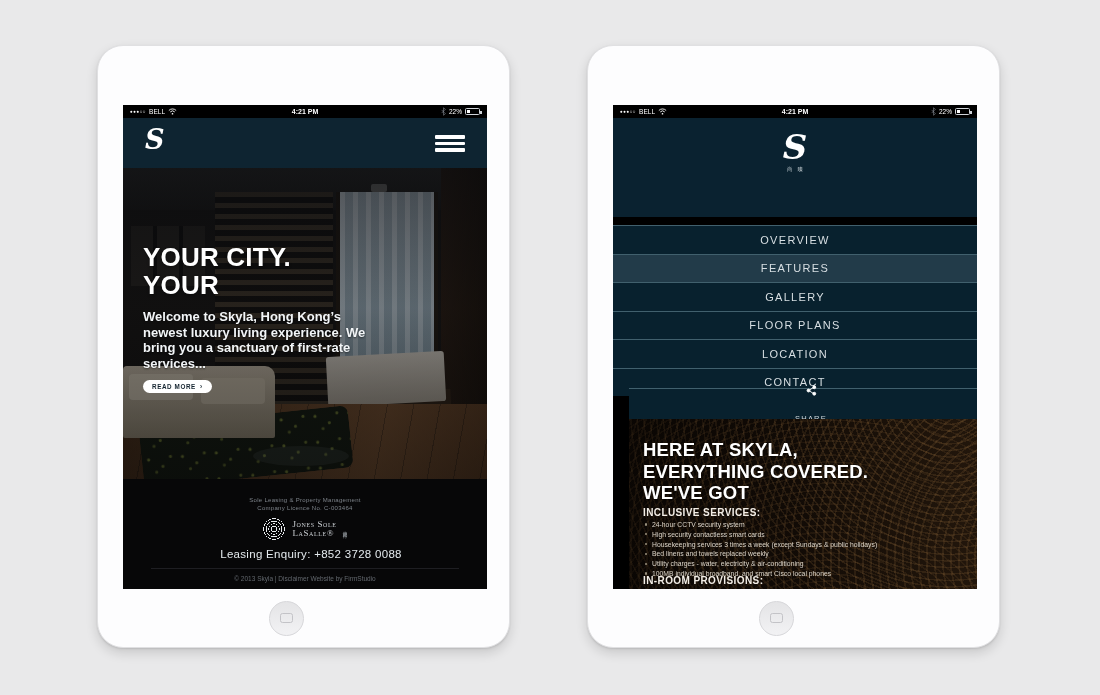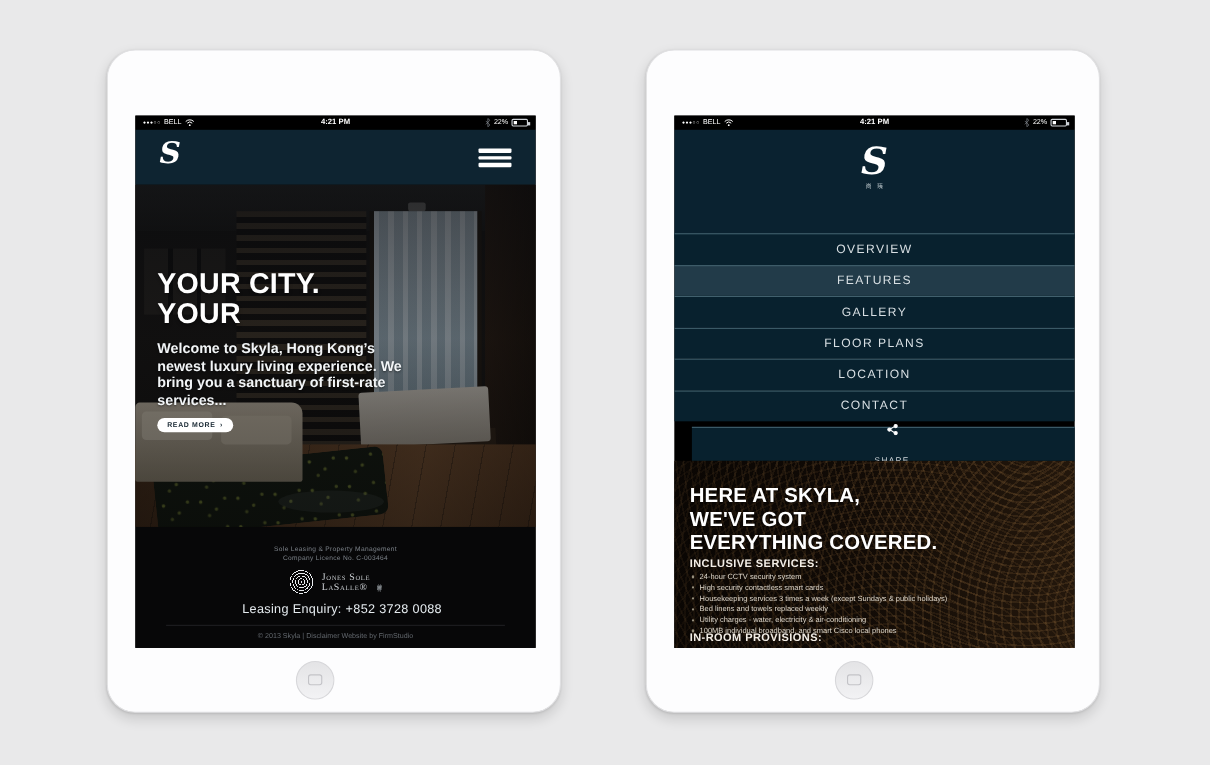--- a/index.html
+++ b/index.html
@@ -92,30 +92,30 @@
   .jll-cjk{writing-mode:vertical-rl;font-size:4.5px;line-height:5px;color:#8b9196;letter-spacing:1px;}
   .enquiry{margin-top:7px;font-size:11.5px;color:#e4eaee;letter-spacing:.3px;padding-left:12px;}
   .foot-div{margin:8px 28px 0;border-top:1px solid #1e1e22;}
   .copyright{margin-top:6px;font-size:6.5px;color:#63686e;}
   
   .rlogo{position:absolute;left:0;top:13px;width:100%;height:99px;background:#0a2230;text-align:center;}
   .rlogo .mark{margin-top:11px;font-family:"DejaVu Serif",serif;font-style:italic;font-weight:bold;
                font-size:34px;line-height:36px;color:#fff;}
   .rlogo .name{margin-top:3px;font-size:9px;letter-spacing:7px;text-indent:7px;color:#e9eef1;}
   .rlogo .cjk{margin-top:1px;font-size:5.5px;letter-spacing:5px;text-indent:5px;color:#c4ced2;}
-  .menu{position:absolute;left:0;top:107px;width:100%;}
+  .menu{position:absolute;left:0;top:120px;width:100%;}
   .mitem{height:28.5px;display:flex;align-items:center;justify-content:center;background:#08212e;
          border-top:1px solid #41606d;color:#d8dfe3;font-size:11px;letter-spacing:1.3px;cursor:pointer;}
   .mitem.active{background:#223b49;}
   .share-row{position:absolute;left:16px;top:283px;width:100%;height:31px;background:#08212e;
              border-top:1px solid #41606d;display:flex;align-items:center;justify-content:center;
              gap:18px;cursor:pointer;flex-direction:column;}
   .share-label{color:#cfd6da;font-size:7.5px;letter-spacing:1.2px;}
   
-  .content{position:absolute;left:0;top:314px;width:364px;height:214px;color:#fff;overflow:hidden;
+  .content{position:absolute;left:16px;top:314px;width:364px;height:214px;color:#fff;overflow:hidden;
      background-color:#180f08;
      background-image:
        repeating-radial-gradient(circle at 88% -10%,rgba(185,135,75,.14) 0 1.5px,transparent 1.5px 6.5px),
        repeating-radial-gradient(circle at 115% 65%,rgba(150,108,60,.17) 0 1.8px,transparent 1.8px 8px),
        repeating-radial-gradient(circle at 55% 135%,rgba(130,92,50,.15) 0 1.5px,transparent 1.5px 7px),
        linear-gradient(90deg,rgba(0,0,0,.55) 0%,rgba(0,0,0,.25) 45%,rgba(70,48,24,.25) 100%);}
   .content .shade{position:absolute;inset:0;background:linear-gradient(90deg,rgba(10,6,3,.5),transparent 55%);}
   .c-head{position:absolute;left:14px;top:20px;font-size:18.5px;line-height:21.5px;font-weight:800;
           letter-spacing:.2px;text-shadow:0 1px 2px rgba(0,0,0,.5);}
   .c-sub1{position:absolute;left:14px;top:88px;font-size:10px;font-weight:bold;letter-spacing:.4px;color:#f3eee7;}
@@ -284,22 +284,22 @@
               </g>
             </svg>
         </span>
         <span class="share-label">SHARE</span>
       </div>
 
       <div class="content">
         <div class="shade"></div>
         <div class="c-head">
           <div>HERE AT SKYLA,</div>
+          <div>EVERYTHING COVERED.</div>
           <div>WE'VE GOT</div>
-          <div>EVERYTHING COVERED.</div>
         </div>
         <div class="c-sub1">INCLUSIVE SERVICES:</div>
         <ul class="c-list">
           <li>24-hour CCTV security system</li>
           <li>High security contactless smart cards</li>
           <li>Housekeeping services 3 times a week (except Sundays &amp; public holidays)</li>
           <li>Bed linens and towels replaced weekly</li>
           <li>Utility charges - water, electricity &amp; air-conditioning</li>
           <li>100MB individual broadband, and smart Cisco local phones</li>
         </ul>

